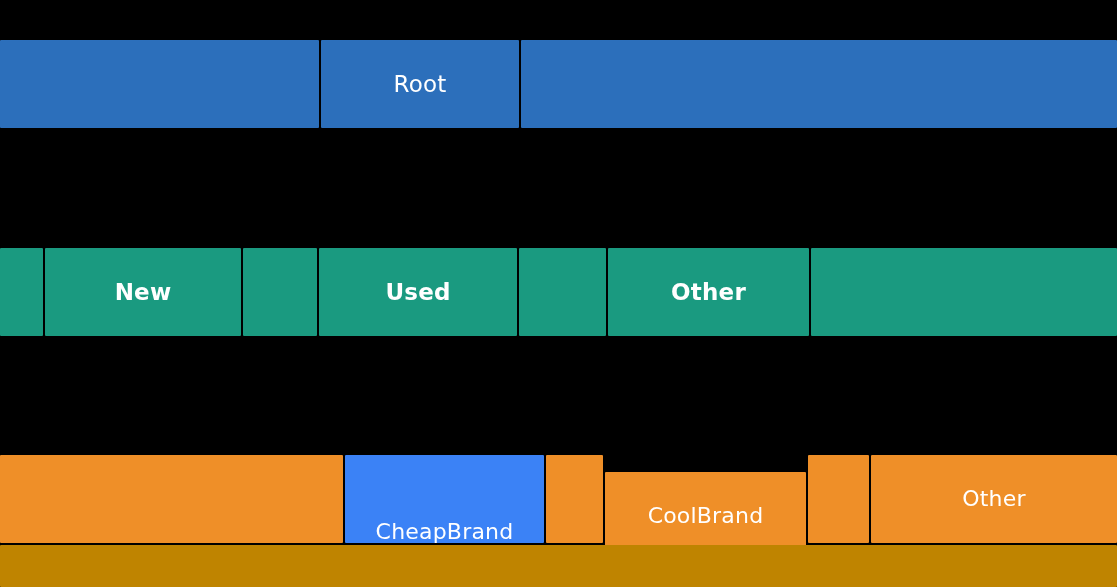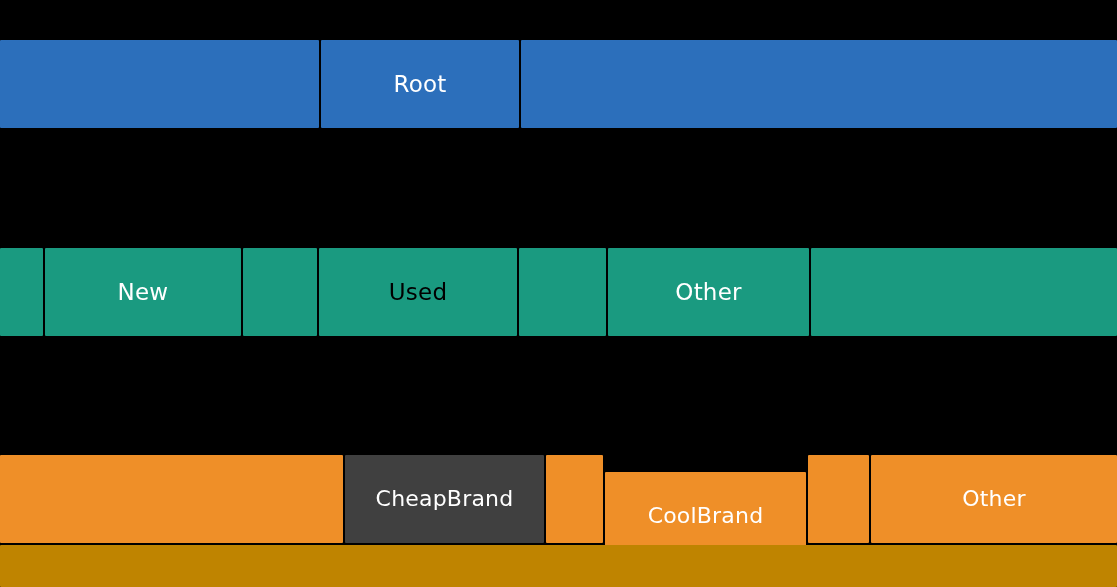--- a/index.html
+++ b/index.html
@@ -57,48 +57,48 @@
       <div class="segment" style="left: 0px; width: 319px; background: rgb(44, 111, 187);">
         <span class="segment-label" style="color: rgb(255, 255, 255);"></span>
       </div>
       <div class="segment" style="left: 321px; width: 198px; background: rgb(44, 111, 187);">
         <span class="segment-label" style="color: rgb(255, 255, 255);">Root</span>
       </div>
       <div class="segment" style="left: 521px; width: 596px; background: rgb(44, 111, 187);">
         <span class="segment-label" style="color: rgb(255, 255, 255);"></span>
       </div>
     </div>
-    <div class="level-row level-cat" style="top: 248px; height: 88px;">
+    <div class="level-row level-cat" style="top: 248px; height: 88px; font-weight: bold;">
       <div class="segment" style="left: 0px; width: 43px; background: rgb(26, 154, 128);">
         <span class="segment-label" style="color: rgb(255, 255, 255);"></span>
       </div>
       <div class="segment" style="left: 45px; width: 196px; background: rgb(26, 154, 128);">
         <span class="segment-label" style="color: rgb(255, 255, 255);">New</span>
       </div>
       <div class="segment" style="left: 243px; width: 74px; background: rgb(26, 154, 128);">
         <span class="segment-label" style="color: rgb(255, 255, 255);"></span>
       </div>
       <div class="segment" style="left: 319px; width: 198px; background: rgb(26, 154, 128);">
-        <span class="segment-label" style="color: #000000;">Used</span>
+        <span class="segment-label" style="color: #ffffff;">Used</span>
       </div>
       <div class="segment" style="left: 519px; width: 87px; background: rgb(26, 154, 128);">
         <span class="segment-label" style="color: rgb(255, 255, 255);"></span>
       </div>
       <div class="segment" style="left: 608px; width: 201px; background: rgb(26, 154, 128);">
         <span class="segment-label" style="color: rgb(255, 255, 255);">Other</span>
       </div>
       <div class="segment" style="left: 811px; width: 306px; background: rgb(26, 154, 128);">
         <span class="segment-label" style="color: rgb(255, 255, 255);"></span>
       </div>
     </div>
     <div class="level-row level-brand" style="top: 455px; height: 88px;">
       <div class="segment" style="left: 0px; width: 343px; background: rgb(239, 143, 40);">
         <span class="segment-label" style="color: rgb(255, 255, 255);"></span>
       </div>
-      <div class="segment" style="left: 345px; width: 199px; background: #404040;">
+      <div class="segment" style="left: 345px; width: 199px; background: #3b82f6; align-items: flex-end;">
         <span class="segment-label" style="color: rgb(255, 255, 255);">CheapBrand</span>
       </div>
       <div class="segment" style="left: 546px; width: 57px; background: rgb(239, 143, 40);">
         <span class="segment-label" style="color: rgb(255, 255, 255);"></span>
       </div>
       <div class="segment" style="left: 605px; width: 201px; background: rgb(239, 143, 40); margin-top: 17px;">
         <span class="segment-label" style="color: rgb(255, 255, 255);">CoolBrand</span>
       </div>
       <div class="segment" style="left: 808px; width: 61px; background: rgb(239, 143, 40);">
         <span class="segment-label" style="color: rgb(255, 255, 255);"></span>

